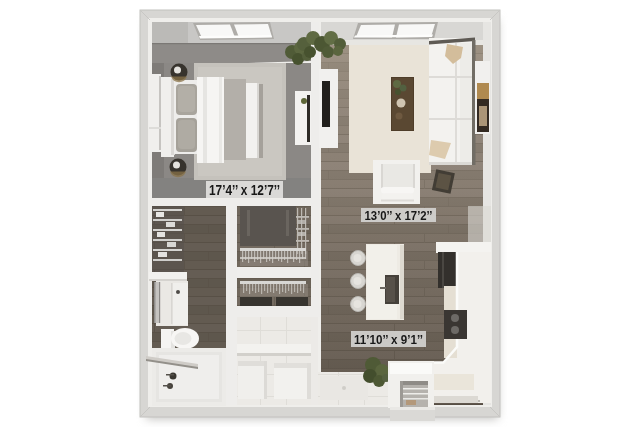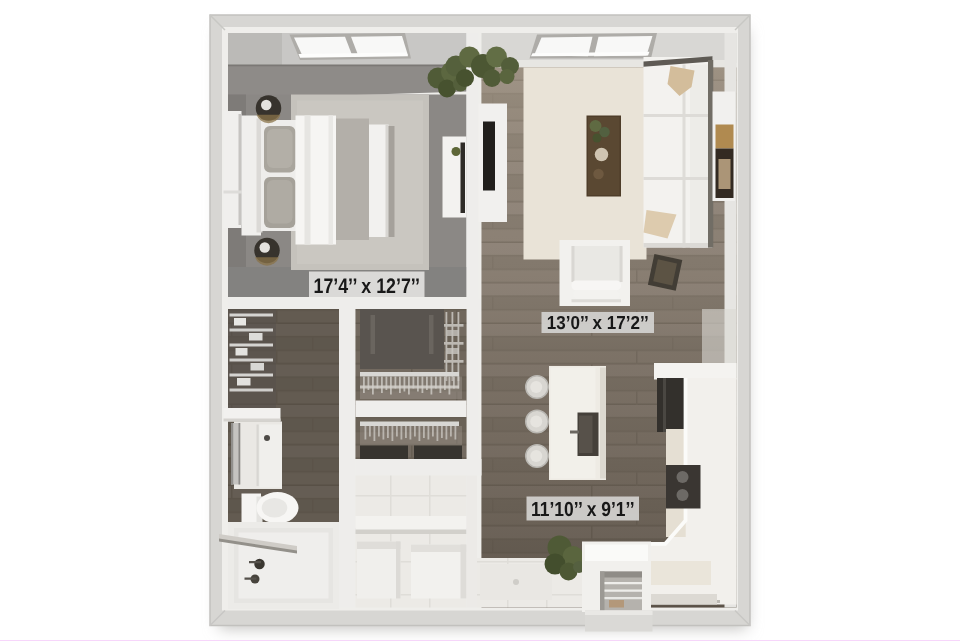--- a/index.html
+++ b/index.html
@@ -1,16 +1,16 @@
 <!DOCTYPE html>
 <html><head>
 <meta charset="utf-8">
 <style>
   html,body{margin:0;padding:0;background:#ffffff;}
-  .wrap{width:640px;height:427px;position:relative;overflow:hidden;background:#d946ef;}
+  .wrap{width:640px;height:427px;position:relative;overflow:hidden;background:#a16207;}
   svg{display:block;}
   text{font-family:"Liberation Sans",sans-serif;}
 </style>
 </head>
 <body>
 <div class="wrap">
 <svg width="640" height="427" viewBox="0 0 640 427">
 <defs>
   <linearGradient id="floorshade" x1="0" y1="45" x2="0" y2="410" gradientUnits="userSpaceOnUse">
     <stop offset="0" stop-color="#b5a996" stop-opacity="0.42"></stop>

